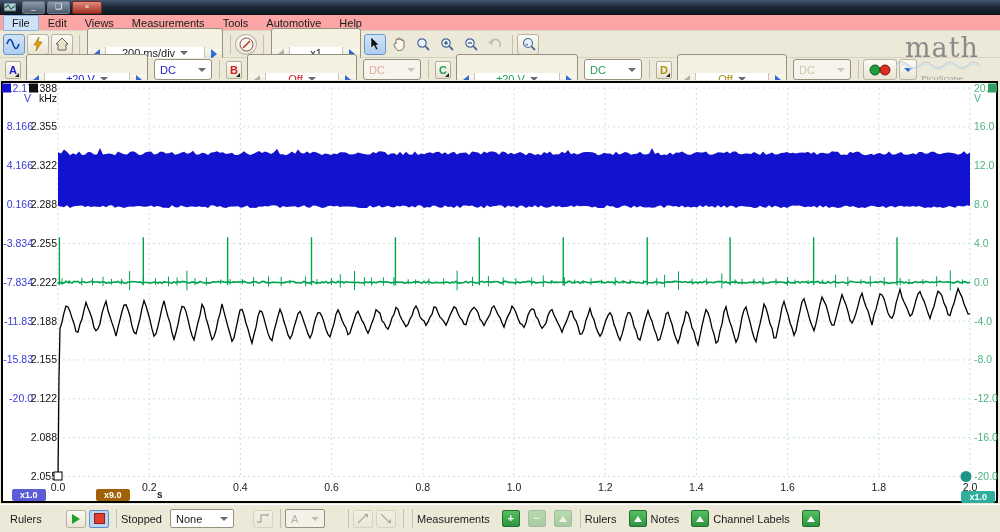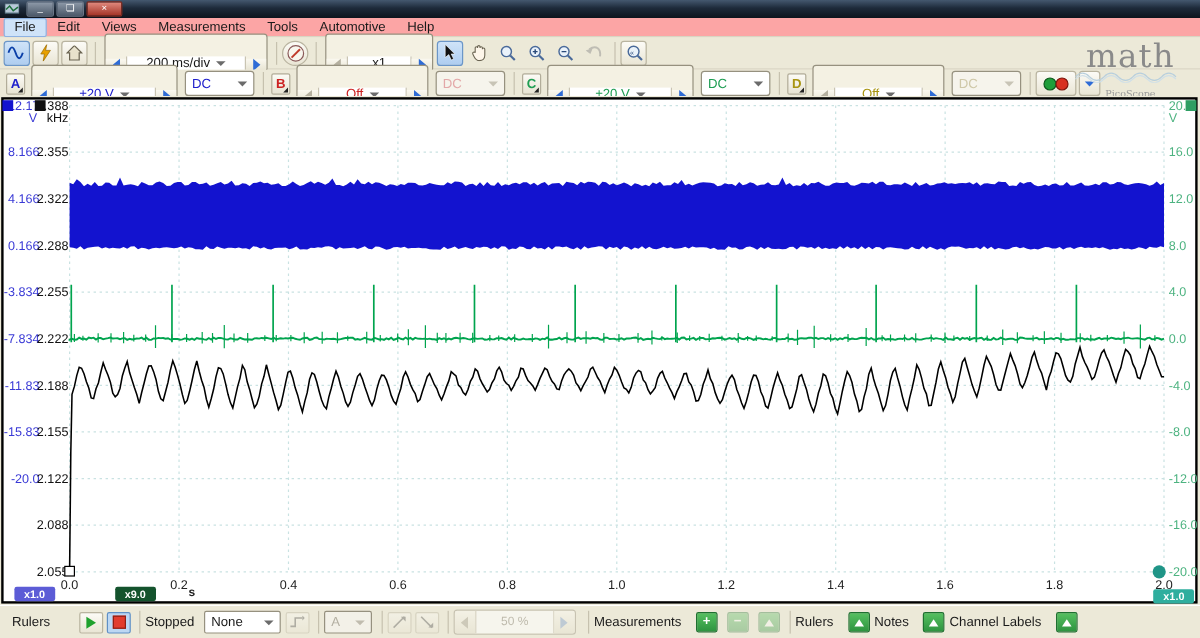--- a/index.html
+++ b/index.html
@@ -54,36 +54,36 @@
   
   .pico-logo{position:absolute;top:36px;right:8px;width:100px;height:42px;text-align:center}
   .pico-word{font-family:"DejaVu Serif",serif;font-size:27px;color:#8a8a8a;line-height:24px;letter-spacing:1px}
   .pico-sub{font-family:"DejaVu Serif",serif;font-size:8px;color:#9a9a9a;margin-top:2px}
 
   
   #plot-panel{position:absolute;top:80px;left:0;width:1000px;height:424px;background:#ece9d8}
   #plot-svg{position:absolute;top:0;left:0}
   .badge{position:absolute;font-size:9px;color:#fff;padding:1px 8px;border-radius:2px;font-weight:bold}
   .badge.blue{background:#5c5cd6;left:12px;top:409px}
-  .badge.gray{background:#14532d;left:96px;top:409px}
+  .badge.gray{background:#a16207;left:96px;top:409px}
   .badge.teal{background:#2fae9e;right:5px;top:411px}
   .time-unit{position:absolute;left:157px;top:409px;font-weight:bold;color:#222;font-size:10px}
 
   
   .statusbar{position:absolute;top:504px;left:0;width:1000px;height:28px;background:#ece9d8;
     border-top:1px solid #fff;display:flex;align-items:center;padding-left:10px;box-sizing:border-box}
   .sb-text{margin-right:8px}
   .sb-btn{width:20px;height:18px;border:1px solid #b9b4a0;border-radius:2px;margin-right:3px;
     background:linear-gradient(#fcfbf6,#e9e5d4);display:flex;align-items:center;justify-content:center;box-sizing:border-box}
   .sb-btn.pressed{background:#bcd7f3;border-color:#5f90c6}
   .sb-btn.dis{opacity:.4}
   .play-tri{width:0;height:0;border-top:5px solid transparent;border-bottom:5px solid transparent;border-left:8px solid #1fa12e}
   .stop-sq{width:9px;height:9px;background:#e23c2e;border:1px solid #8e1f16}
   .sb-dd{height:19px;background:#fff;border:1px solid #96917f;border-radius:2px;display:flex;align-items:center;
-    justify-content:space-between;padding:0 5px;box-sizing:border-box;margin-right:4px}
+    justify-content:space-between;padding:0 5px;box-sizing:border-box;margin-right:19px}
   .sb-dd.dis{background:#f3f1e8;color:#b3afa1}
   .sb-spin{display:flex;align-items:stretch;height:19px;border:1px solid #a9a492;border-radius:3px;overflow:hidden;
     background:#f1eee0;margin-right:6px;opacity:.55}
   .sb-spin .spin-val{min-width:52px;color:#9a968a;font-size:10px}
   .green-btn{width:16px;height:15px;background:linear-gradient(#56c060,#2e9440);border:1px solid #1f7030;
     border-radius:2px;color:#fff;display:flex;align-items:center;justify-content:center;
     font-size:11px;font-weight:bold;line-height:13px;margin:0 4px}
   .green-btn.dis{opacity:.35}
   .gb-tri{width:0;height:0;border-left:4px solid transparent;border-right:4px solid transparent;border-bottom:6px solid #fff}
 </style>
@@ -442,29 +442,20 @@
     </svg>
   </div>
   <div class="sb-btn dis">
     <svg width="12" height="11" viewBox="0 0 12 11">
       <polyline points="1,1 10,10" fill="none" stroke="#555" stroke-width="1.3"></polyline>
         <polygon points="11,6 11,10 7,10" fill="#555"></polygon>
     </svg>
   </div>
   <div class="tb-sep"></div>
 
-  <div class="sb-spin">
-    <div class="spin-arrow">
-        <span class="tri-l gray"></span>
-      </div>
-    <div class="spin-val">50 %</div>
-    <div class="spin-arrow">
-        <span class="tri-r" style="border-left-color:#9ab2d2"></span>
-      </div>
-  </div>
   <div class="tb-sep"></div>
 
   <span class="sb-text">Measurements</span>
   <div class="green-btn">+</div>
   <div class="green-btn dis">−</div>
   <div class="green-btn dis">
       <span class="gb-tri"></span>
     </div>
   <div class="tb-sep"></div>
 

